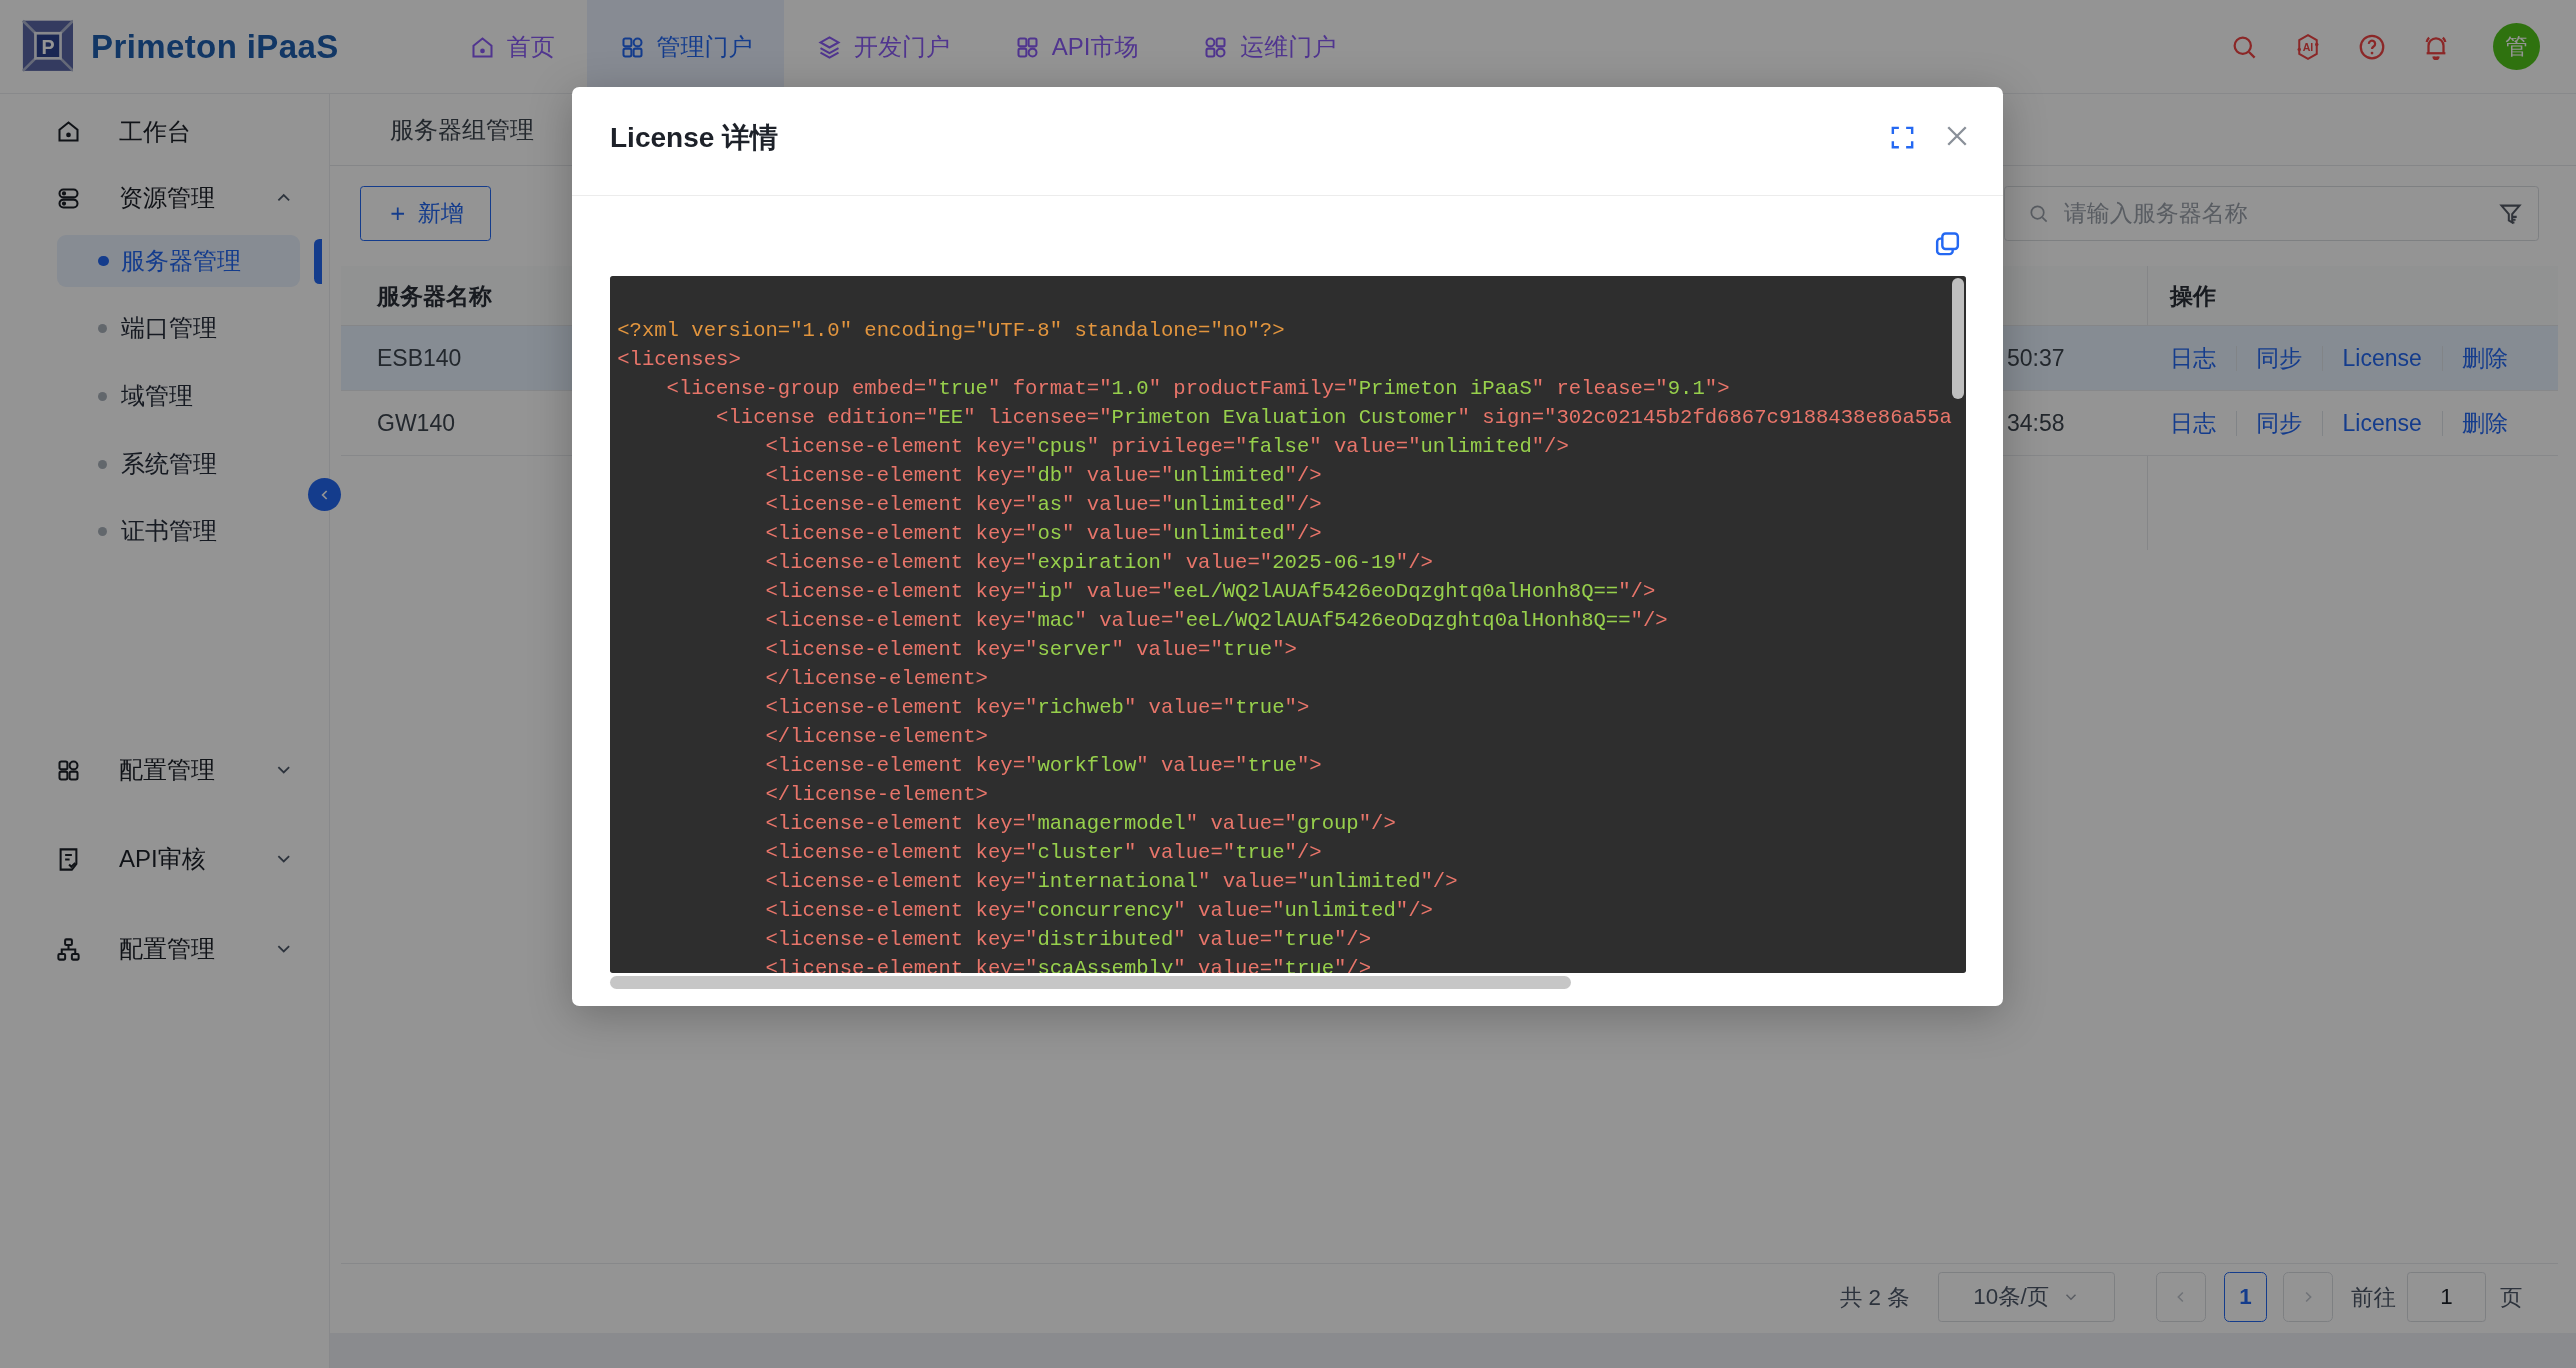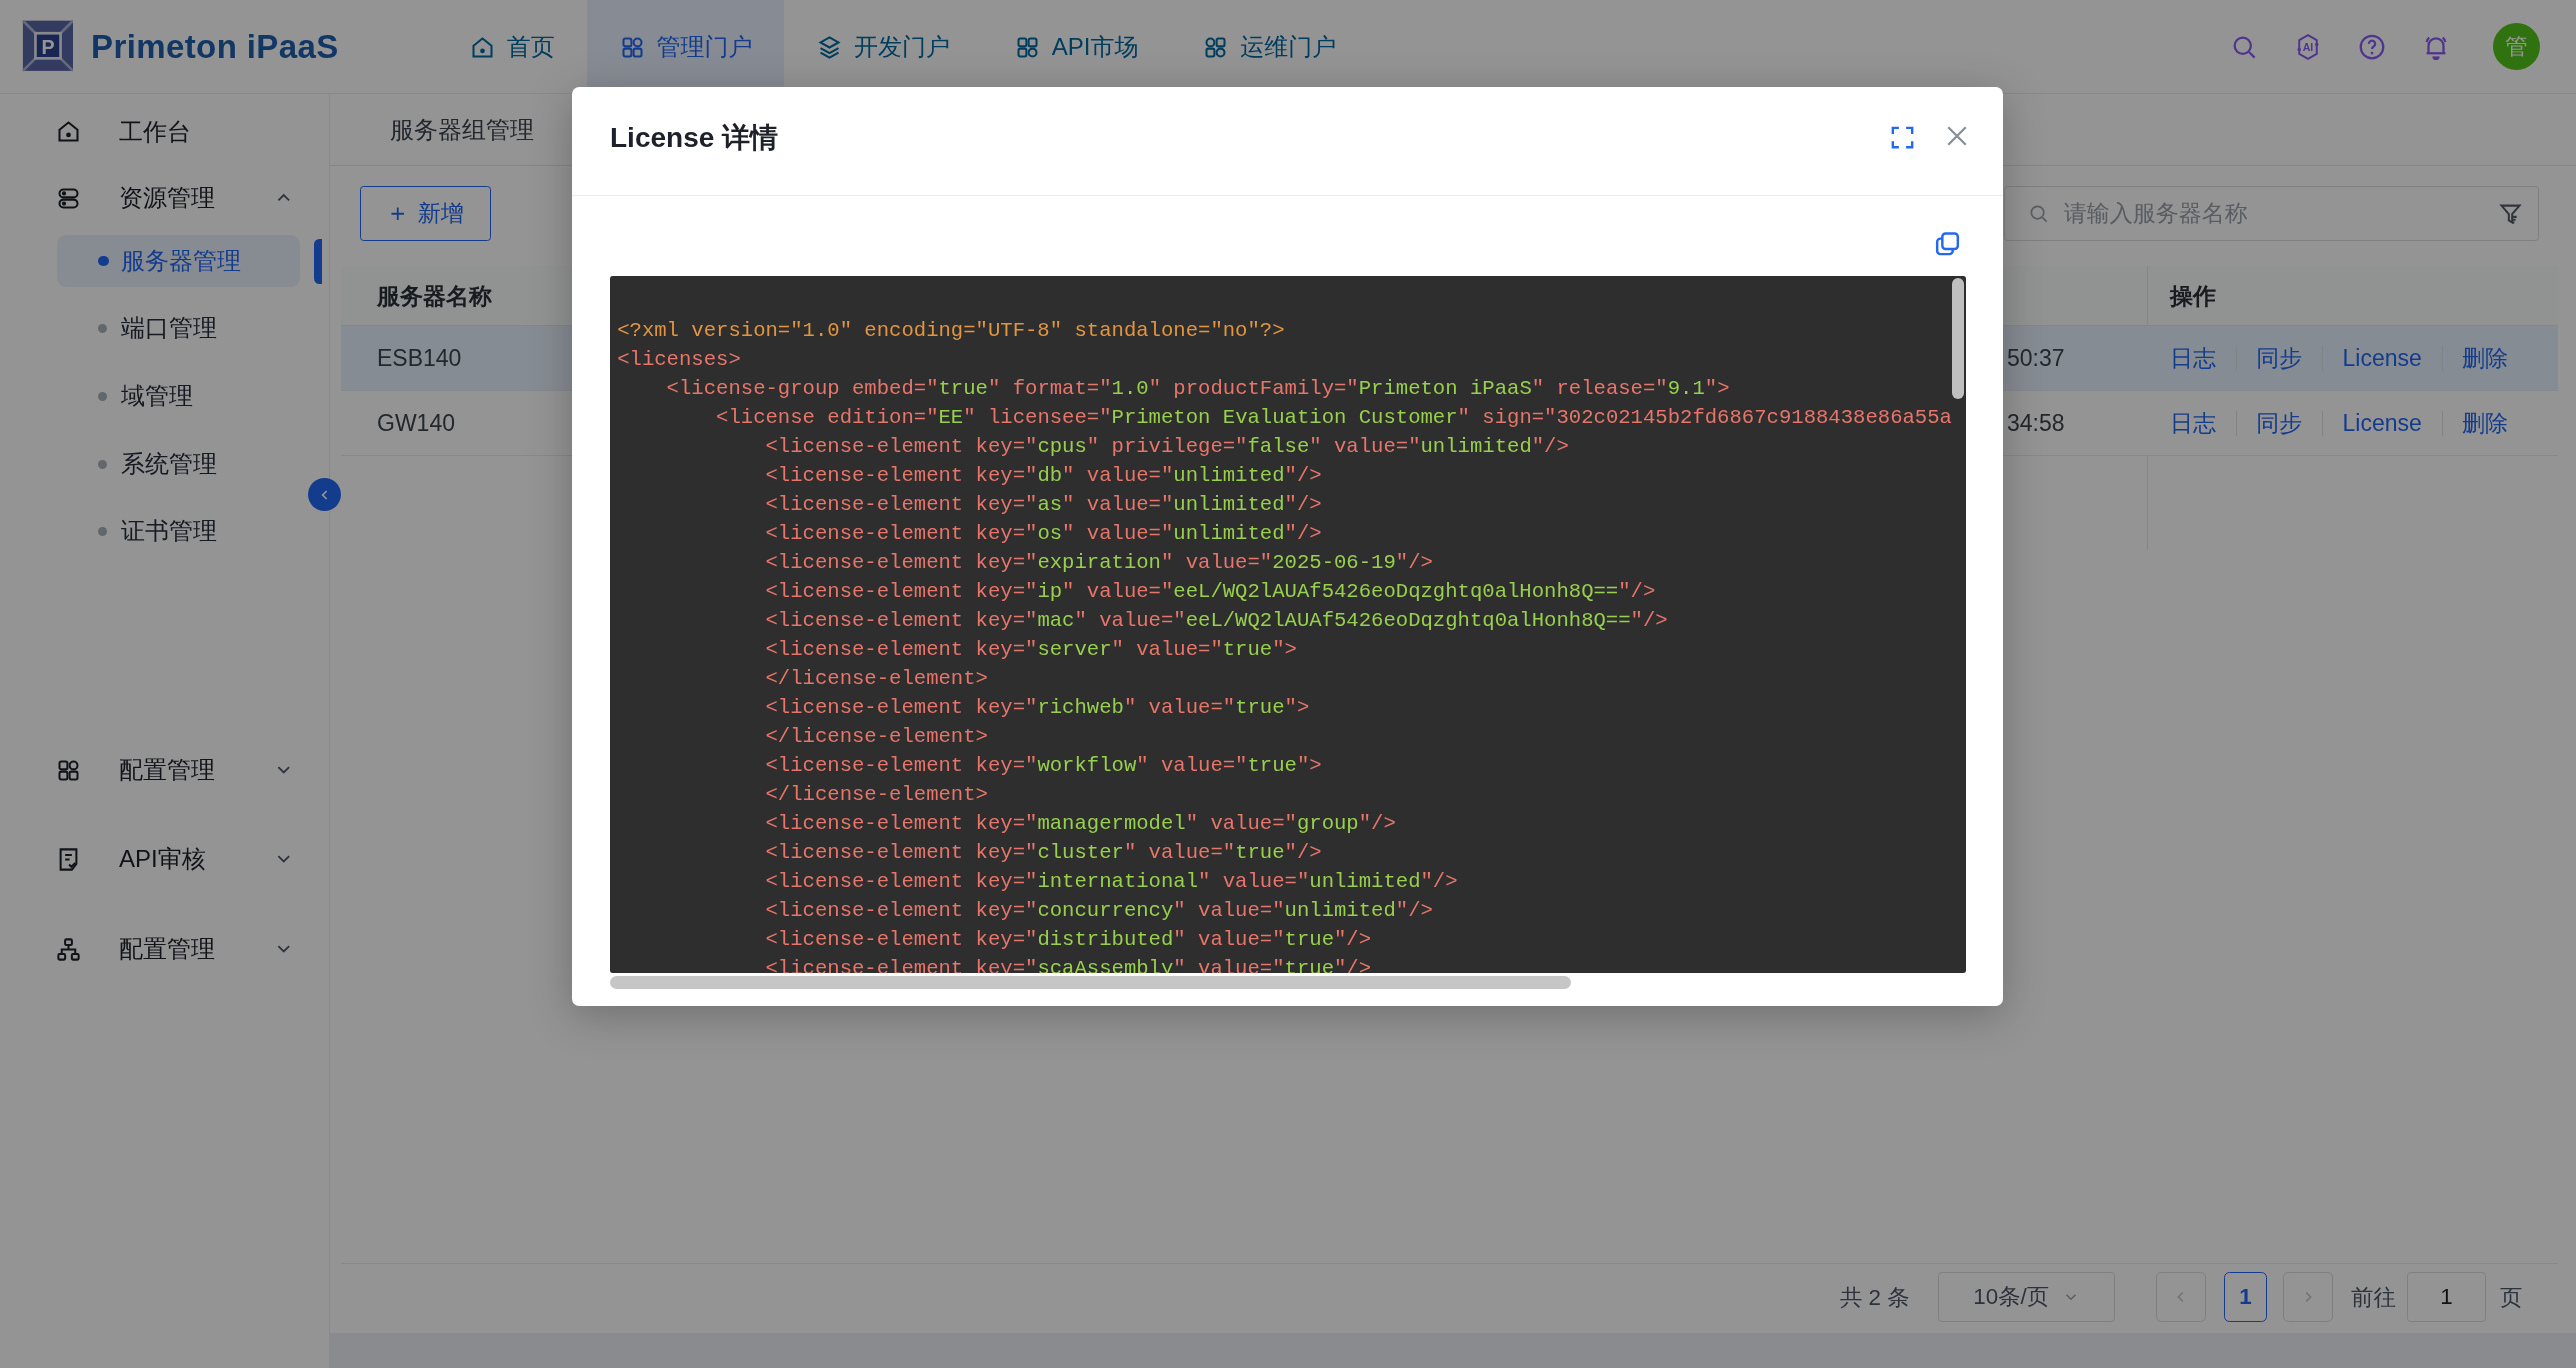--- a/index.html
+++ b/index.html
@@ -8,25 +8,25 @@
   #stage { position:relative; width:2576px; height:1368px; background:#fff; }
 
   
   #topbar { position:absolute; left:0; top:0; width:2576px; height:94px; background:#fff;
             border-bottom:0.9px solid #ebedf0; z-index:5; }
   #logo-tile { position:absolute; left:21.5px; top:18px; width:52px; height:55px; }
   #logo-text { position:absolute; left:91px; top:0; height:94px; display:flex; align-items:center;
                font-size:33px; font-weight:bold; color:#1f5fae; letter-spacing:0.4px; }
   #nav { position:absolute; left:437px; top:0; height:94px; display:flex; }
   .nav-item { height:94px; display:flex; align-items:center; gap:10.7px; padding:0 32px;
-              font-size:24px; color:#0369a1; cursor:pointer; }
+              font-size:24px; color:#8b5cf6; cursor:pointer; }
   .nav-item svg { width:27px; height:27px; }
   .nav-item.active { background:rgba(36,104,242,.10); color:#2468f2; }
   #top-icons { position:absolute; right:0; top:0; height:94px; display:flex; align-items:center; gap:34px;
-               padding-right:125px; color:#8b5cf6; }
+               padding-right:125px; color:#ef4444; }
   #top-icons svg { width:30px; height:30px; display:block; }
   #avatar { position:absolute; right:36px; top:23px; width:47px; height:47px; border-radius:50%;
             background:#52c41a; color:#fff; font-size:22.4px; display:flex; align-items:center; justify-content:center; }
 
   
   #sidebar { position:absolute; left:8px; top:94px; width:322px; height:1274px; background:#fff;
              border-right:0.9px solid #ebedf0; z-index:4; }
   .side-row { position:absolute; left:0; width:322px; height:52px; display:flex; align-items:center;
               font-size:24px; color:#1d2129; cursor:pointer; }
   .side-row svg { position:absolute; left:47px; width:27px; height:27px; }

